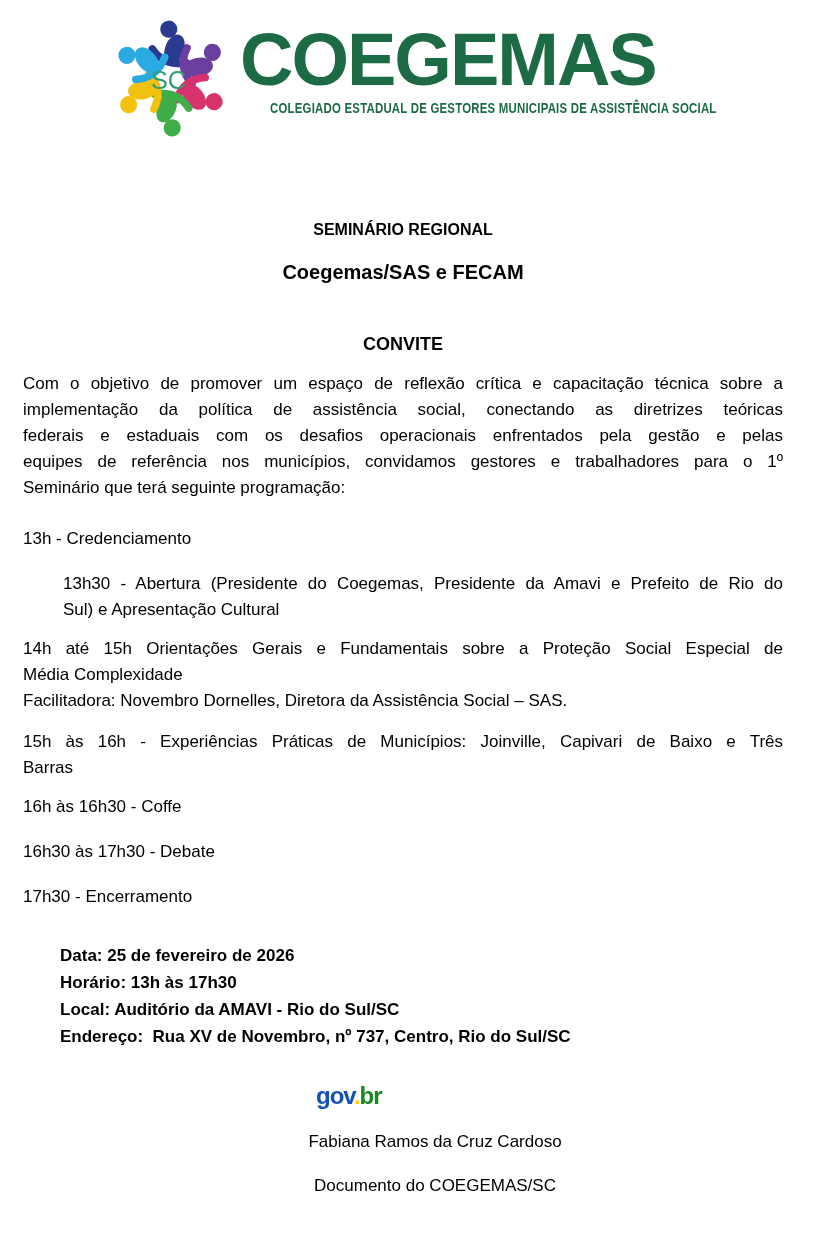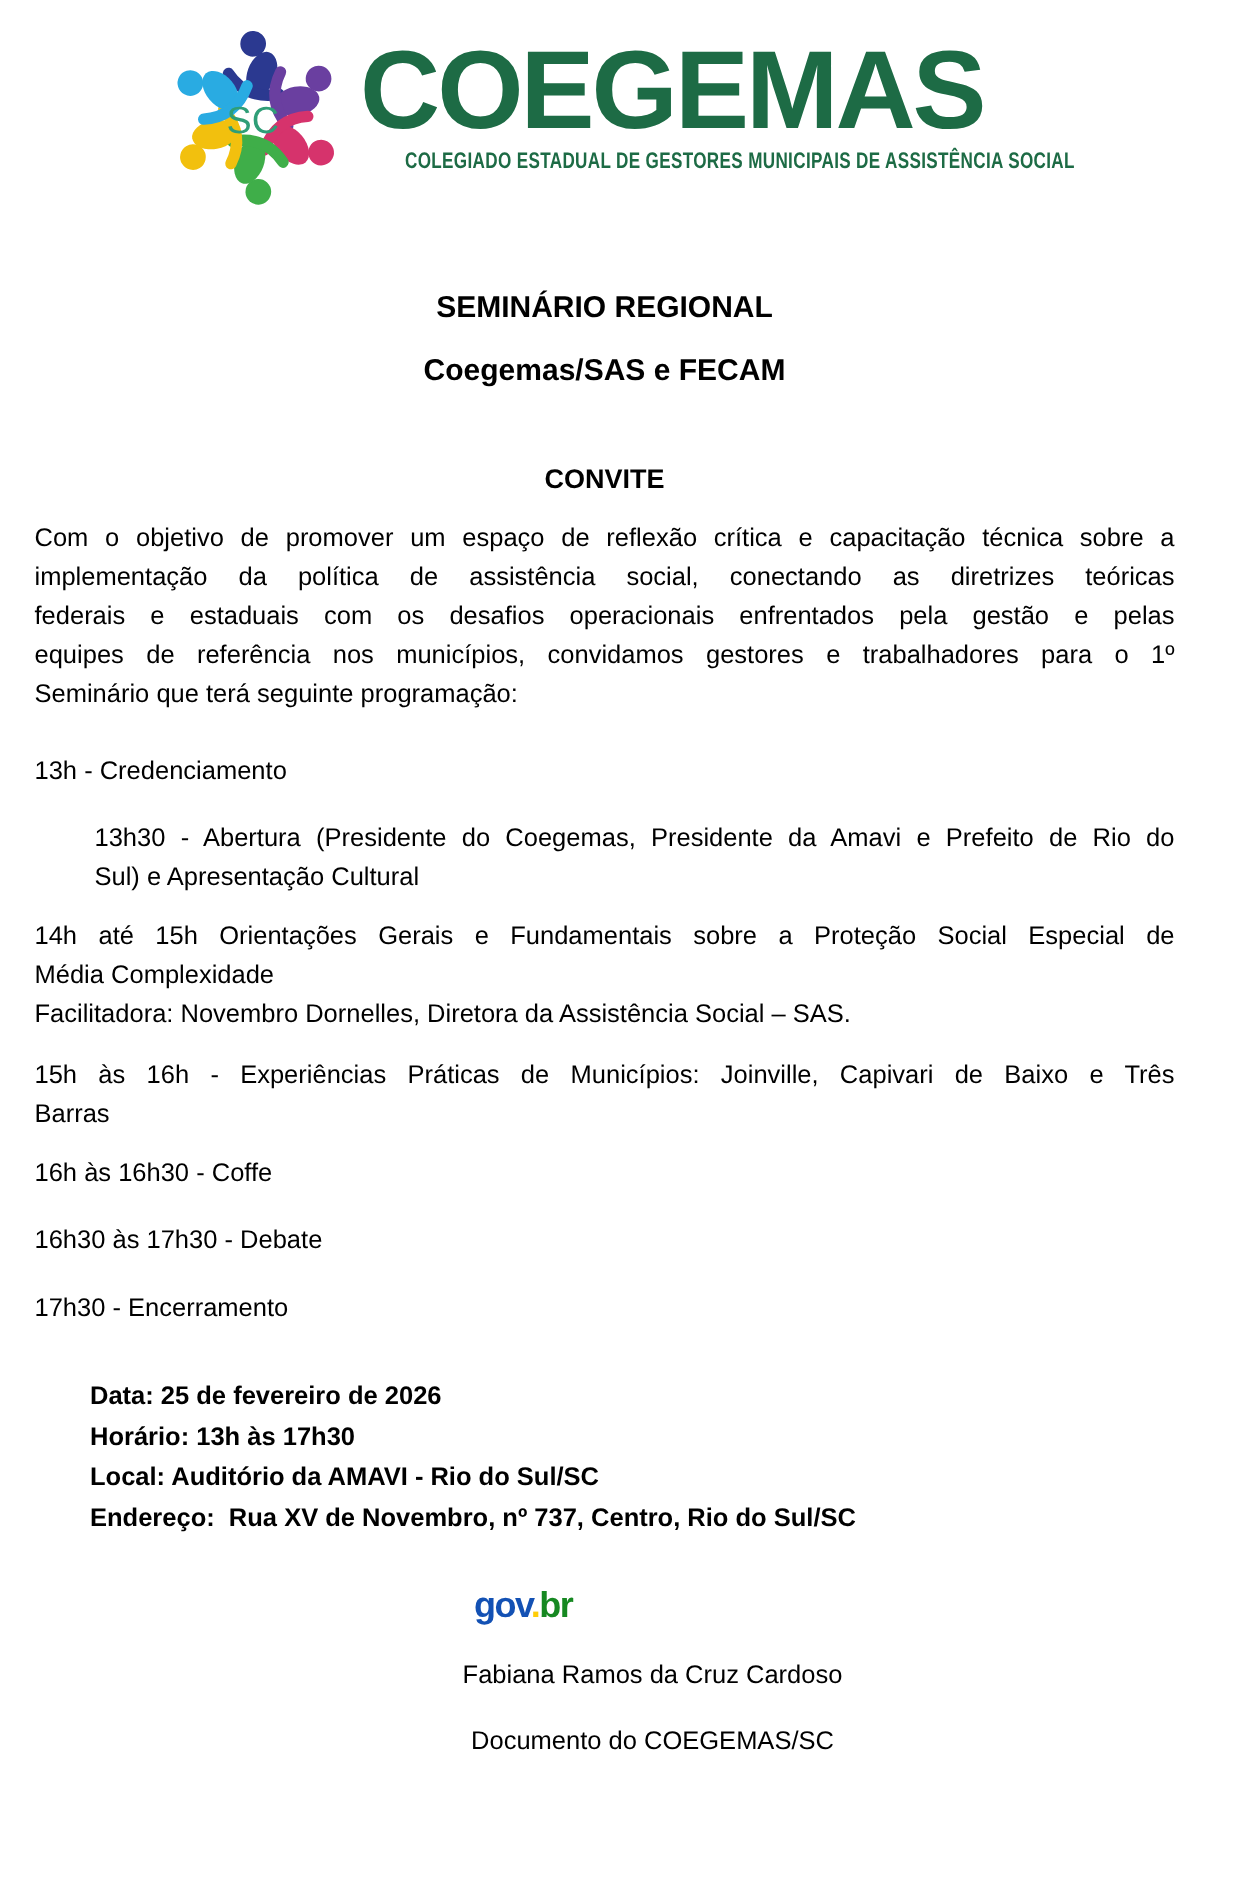--- a/index.html
+++ b/index.html
@@ -19,21 +19,21 @@
   }
   .brand-sub{
     font-size:15px;line-height:16px;font-weight:bold;color:var(--brand-green);
     white-space:nowrap;transform:scaleX(0.76);transform-origin:left top;
     margin:4px 0 0 30px;letter-spacing:0.3px;
   }
 
   .content{padding:0 39px 0 23px;}
 
   
-  .t-seminar{margin-top:51px;text-align:center;font-size:20px;font-weight:bold;}
+  .t-seminar{margin-top:76px;text-align:center;font-size:16px;font-weight:bold;}
   .t-org{margin-top:16px;text-align:center;font-size:20px;font-weight:bold;}
   .t-invite{margin-top:46px;text-align:center;font-size:18px;font-weight:bold;}
 
   
   .assunto{margin-top:11px;}
   .intro{margin-top:14px;}
   .stretch{text-align:justify;text-align-last:justify;}
   .sched-0{margin-top:25px;}
   .sched-1{margin-top:19px;margin-left:40px;}
   .sched-2{margin-top:13px;}

